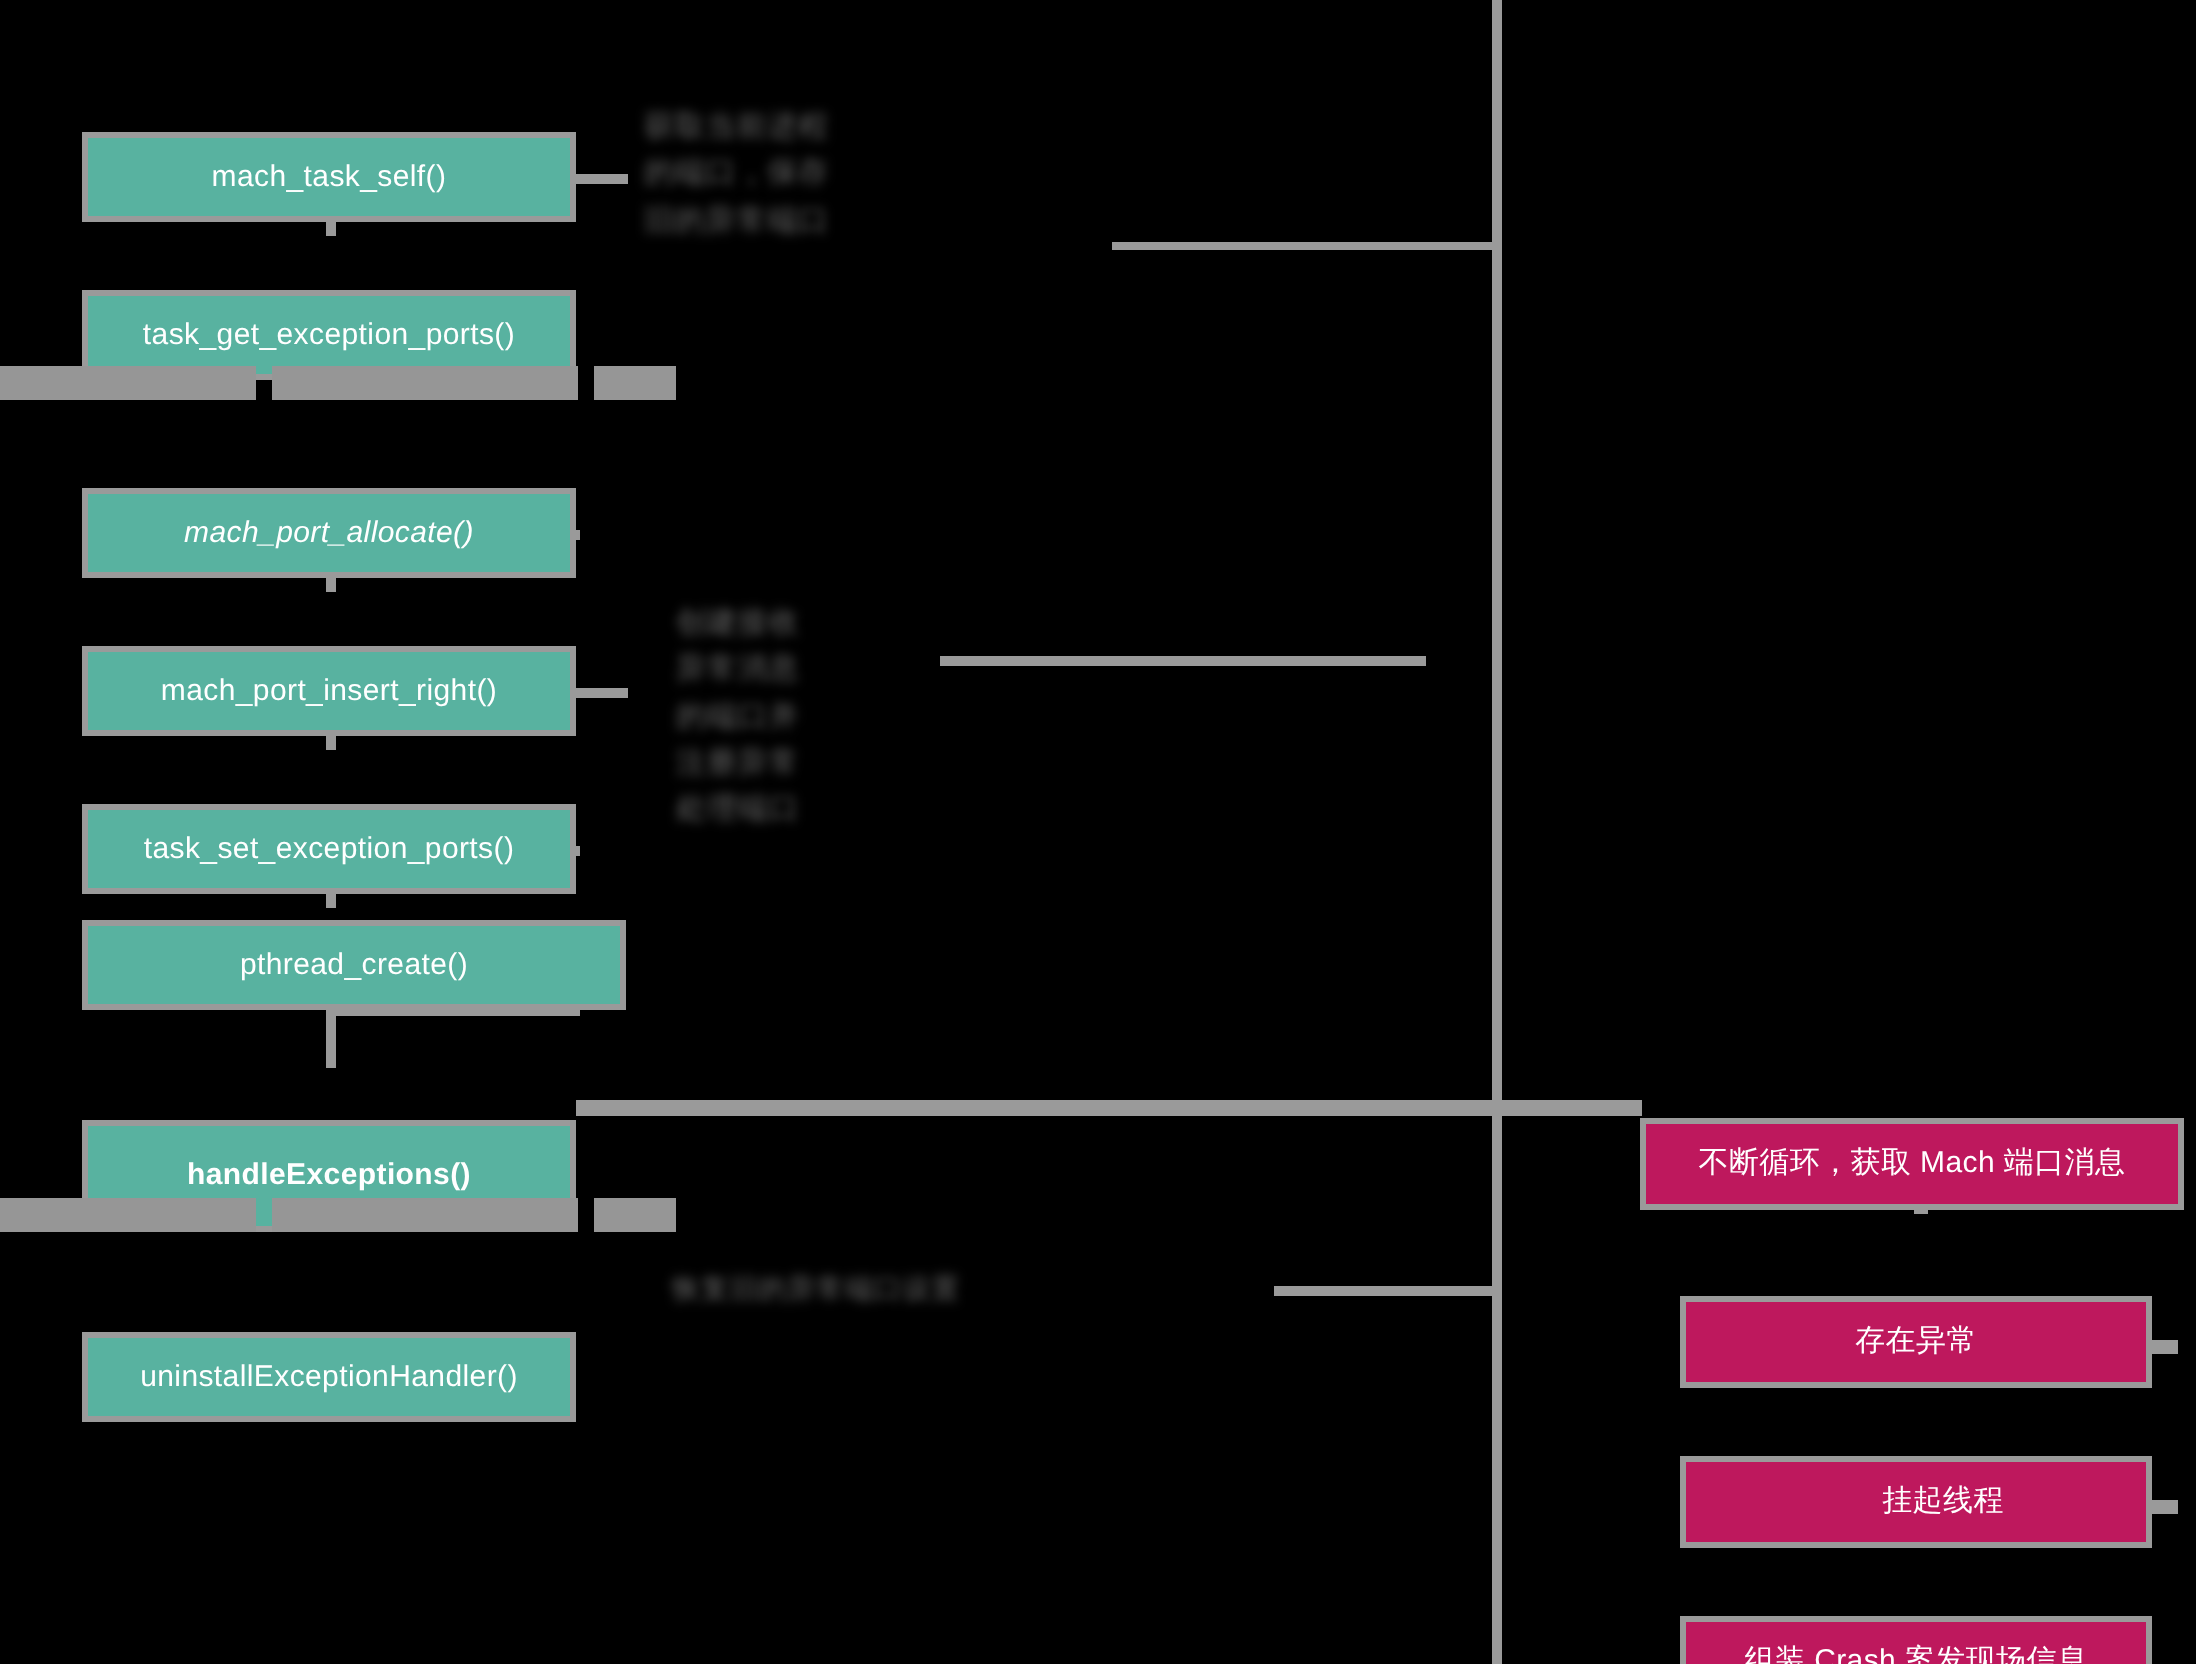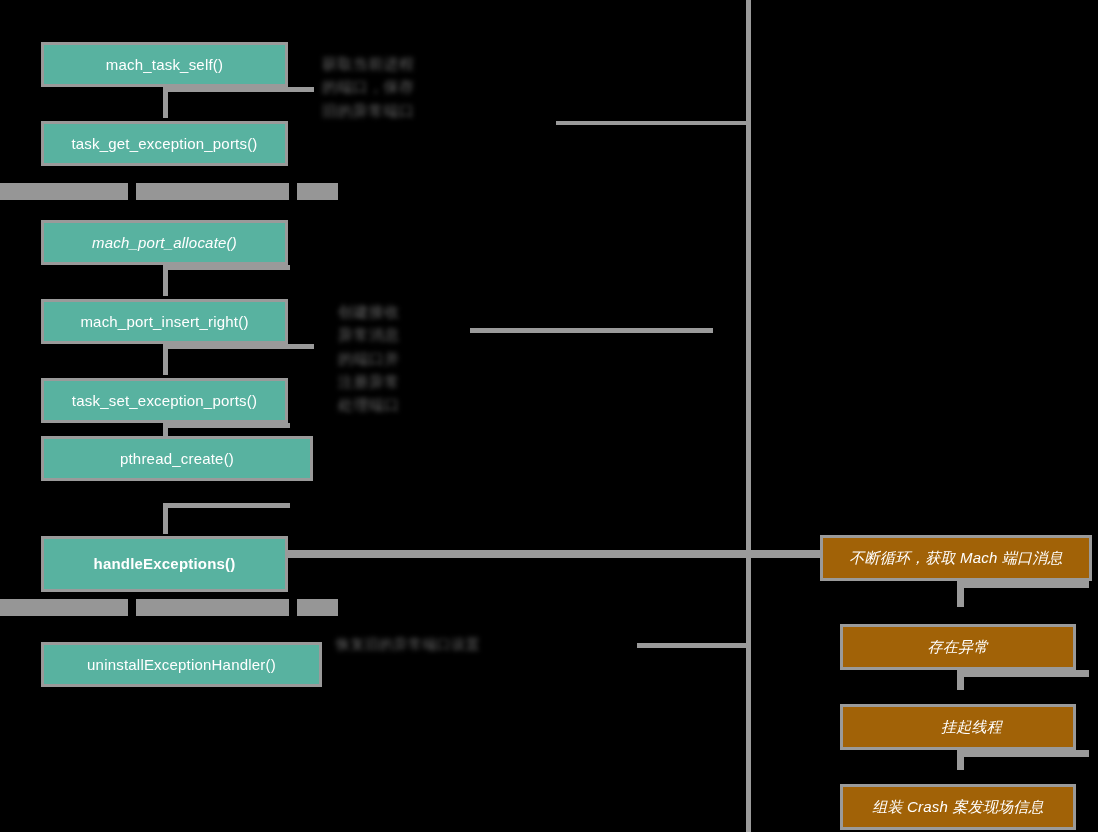--- a/index.html
+++ b/index.html
@@ -24,23 +24,24 @@
     border: 3px solid #9a9a9a;
     display: flex;
     align-items: center;
     justify-content: center;
     color: #ffffff;
     font-size: 15px;
     letter-spacing: 0.2px;
     text-align: center;
     line-height: 1.2;
     white-space: nowrap;
+    margin-top: 24px;
   }
   .node.green { background: #58b2a0; }
-  .node.yellow { background: #a16207; font-style: italic; }
+  .node.yellow { background: #be185d; }
 
   .connector {
     position: absolute;
     background: #9a9a9a;
   }
 
   .redaction {
     position: absolute;
     background: #969696;
   }
@@ -111,21 +112,21 @@
   </div>
 
   <div class="node green" style="left:41px; top:436px; width:272px; height:45px;">
     <span>pthread_create()</span>
   </div>
 
   <div class="node green" style="left:41px; top:536px; width:247px; height:56px;font-weight:bold;">
     <span>handleExceptions()</span>
   </div>
 
-  <div class="node green" style="left:41px; top:642px; width:281px; height:45px;">
+  <div class="node green" style="left:41px; top:642px; width:247px; height:45px;">
     <span>uninstallExceptionHandler()</span>
   </div>
 
   <div class="connector" style="left:957px; top:581px; width:7px; height:26px;"></div>
   <div class="connector" style="left:964px; top:581px; width:125px; height:7px;"></div>
 
   <div class="connector" style="left:957px; top:670px; width:7px; height:20px;"></div>
   <div class="connector" style="left:964px; top:670px; width:125px; height:7px;"></div>
 
   <div class="connector" style="left:957px; top:750px; width:7px; height:20px;"></div>

